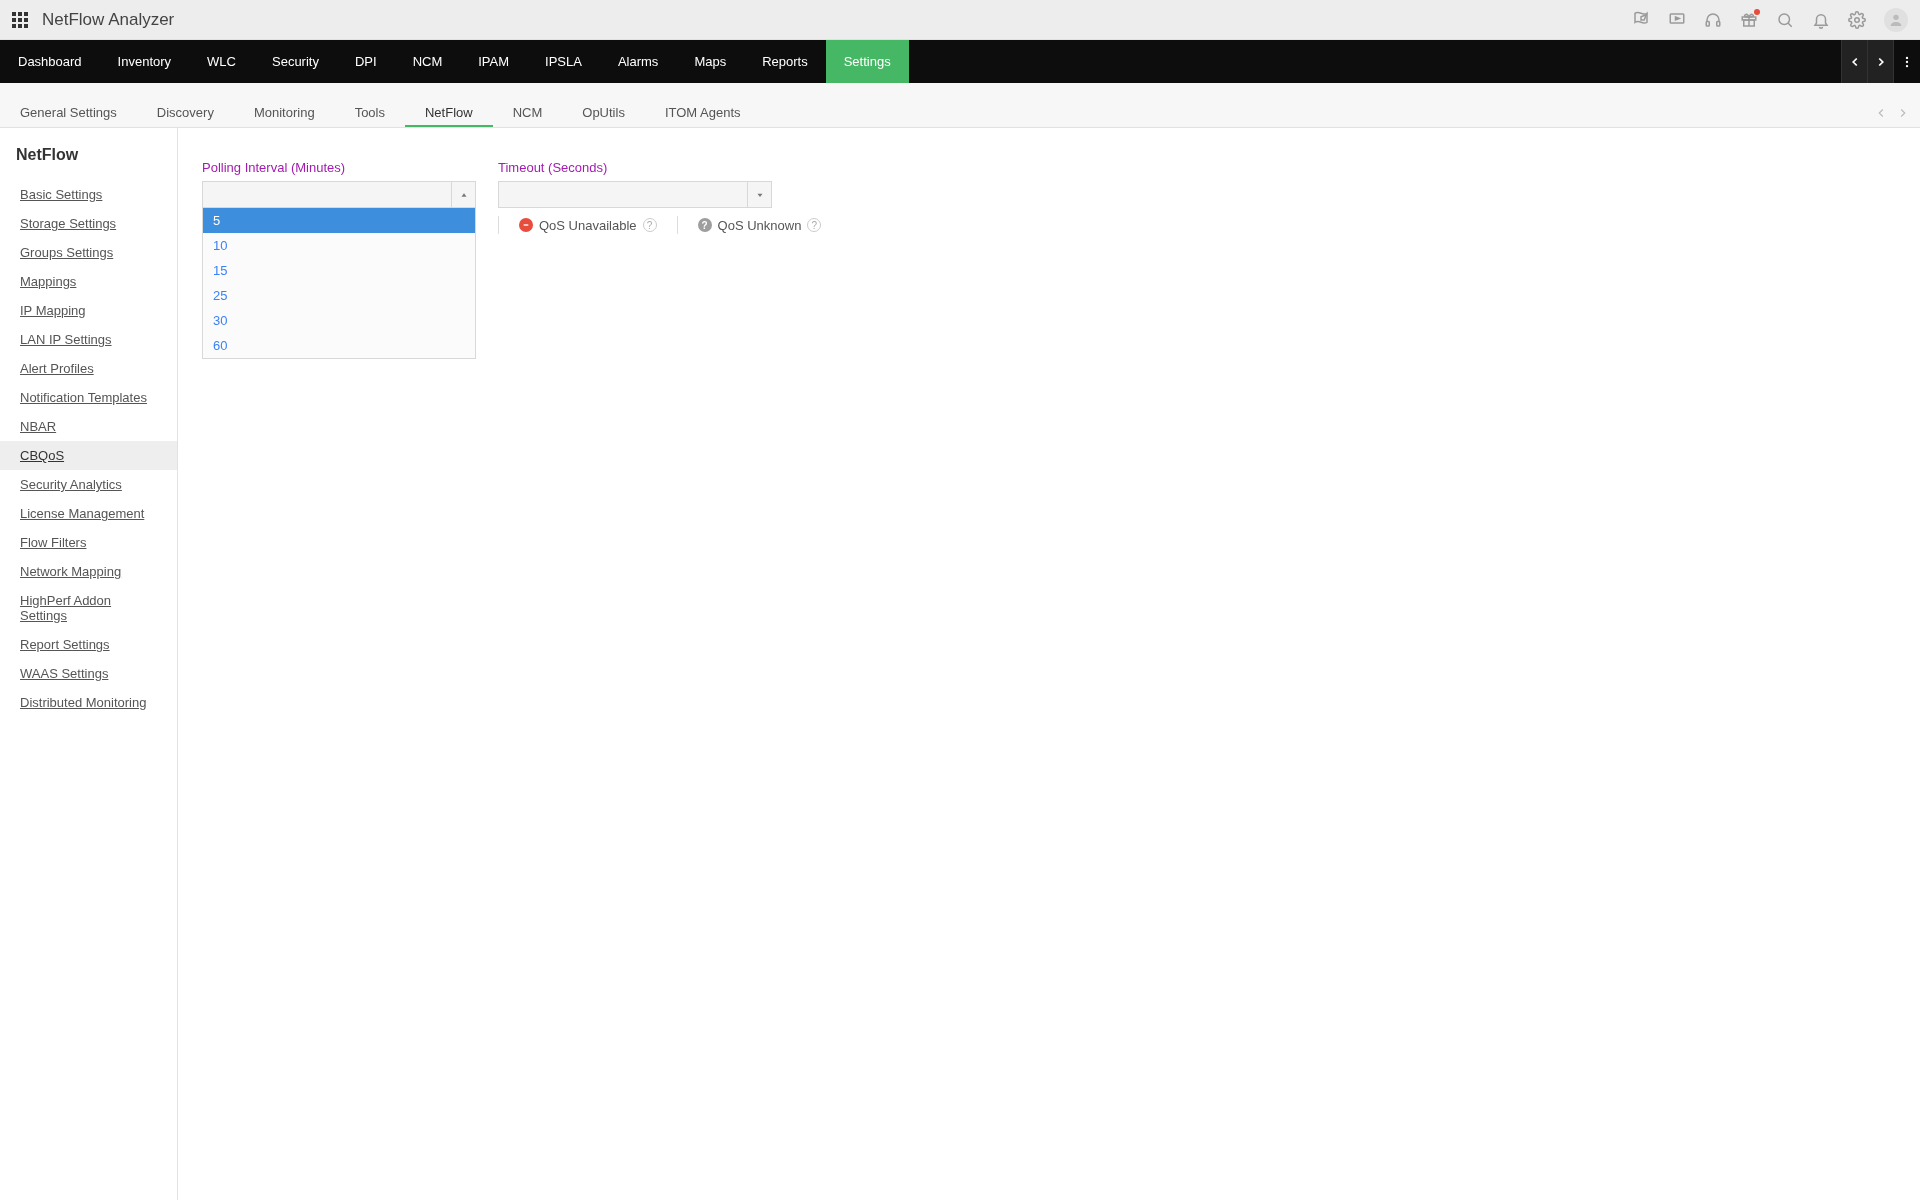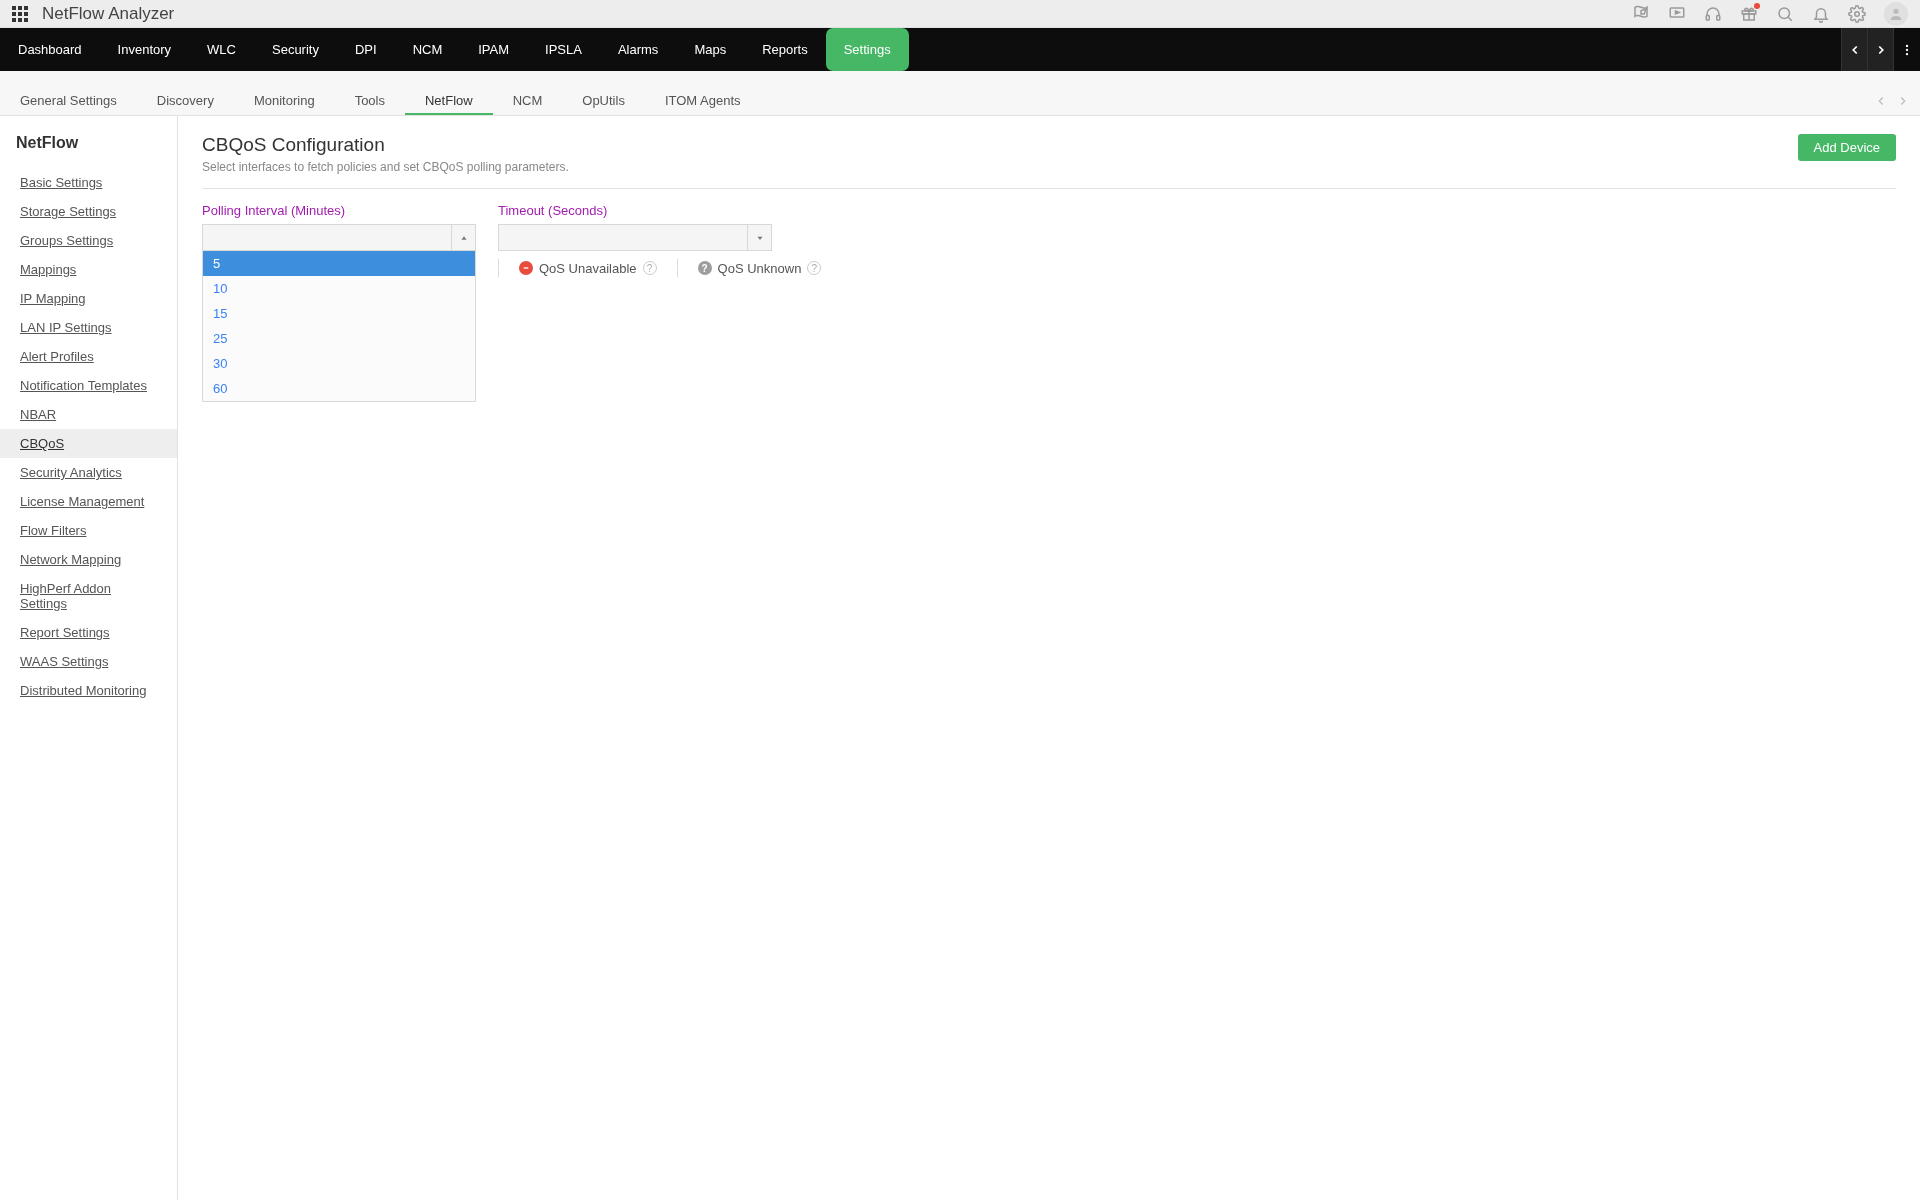--- a/index.html
+++ b/index.html
@@ -16,21 +16,21 @@
   * { box-sizing: border-box; }
   html, body {
     margin: 0; padding: 0;
     font-family: "Segoe UI", "Helvetica Neue", Arial, sans-serif;
     font-size: 13px; color: var(--text-dark);
     background: #fff; height: 100%; overflow: hidden;
   }
 
   
   .titlebar {
-    height: 28px; background: var(--header-bg);
+    height: 40px; background: var(--header-bg);
     display: flex; align-items: center;
     padding: 0 12px; border-bottom: 1px solid #e0e0e0;
   }
   .app-grid-icon {
     width: 16px; height: 16px; display: grid;
     grid-template-columns: repeat(3, 4px);
     grid-template-rows: repeat(3, 4px);
     gap: 2px; margin-right: 14px; cursor: pointer;
   }
   .app-grid-icon span { background: #333; }
@@ -44,21 +44,21 @@
 
   
   .mainnav {
     height: 43px; background: var(--nav-bg);
     display: flex; align-items: stretch; color: #fff;
   }
   .mainnav .tab {
     padding: 0 18px; display:flex; align-items:center;
     font-size: 13px; cursor:pointer; color:#fff;
   }
-  .mainnav .tab.active { background: var(--accent); border-radius: 7px; }
+  .mainnav .tab.active { background: var(--accent); }
   .mainnav-right { margin-left:auto; display:flex; align-items:stretch; }
   .nav-chevrons { display:flex; border-left:1px solid #333; }
   .nav-chev { width:26px; display:flex; align-items:center; justify-content:center; background:#222; cursor:pointer; color:#fff; border-right:1px solid #333;}
   .nav-dots { width:26px; display:flex; align-items:center; justify-content:center; cursor:pointer; }
   .nav-dots svg, .nav-chev svg { width:14px; height:14px; }
 
   
   .subnav {
     height: 45px; background: var(--subnav-bg);
     display:flex; align-items:stretch;
@@ -292,27 +292,20 @@
       <div class="side-item">Flow Filters</div>
       <div class="side-item">Network Mapping</div>
       <div class="side-item">HighPerf Addon Settings</div>
       <div class="side-item">Report Settings</div>
       <div class="side-item">WAAS Settings</div>
       <div class="side-item">Distributed Monitoring</div>
   </div>
 
   <div class="content">
 
-    <div class="page-head">
-      <div>
-        <h1>CBQoS Configuration</h1>
-        <div class="sub">Select interfaces to fetch policies and set CBQoS polling parameters.</div>
-      </div>
-      <button class="add-device-btn">Add Device</button>
-    </div>
 
     <div class="formrow">
 
       <div class="field">
         <label>Polling Interval (Minutes)</label>
         <div class="select">
           <div class="val"></div>
           <div class="caret">
             <svg viewBox="0 0 24 24" fill="currentColor">
                 <polygon points="12 8 6 16 18 16"></polygon>

